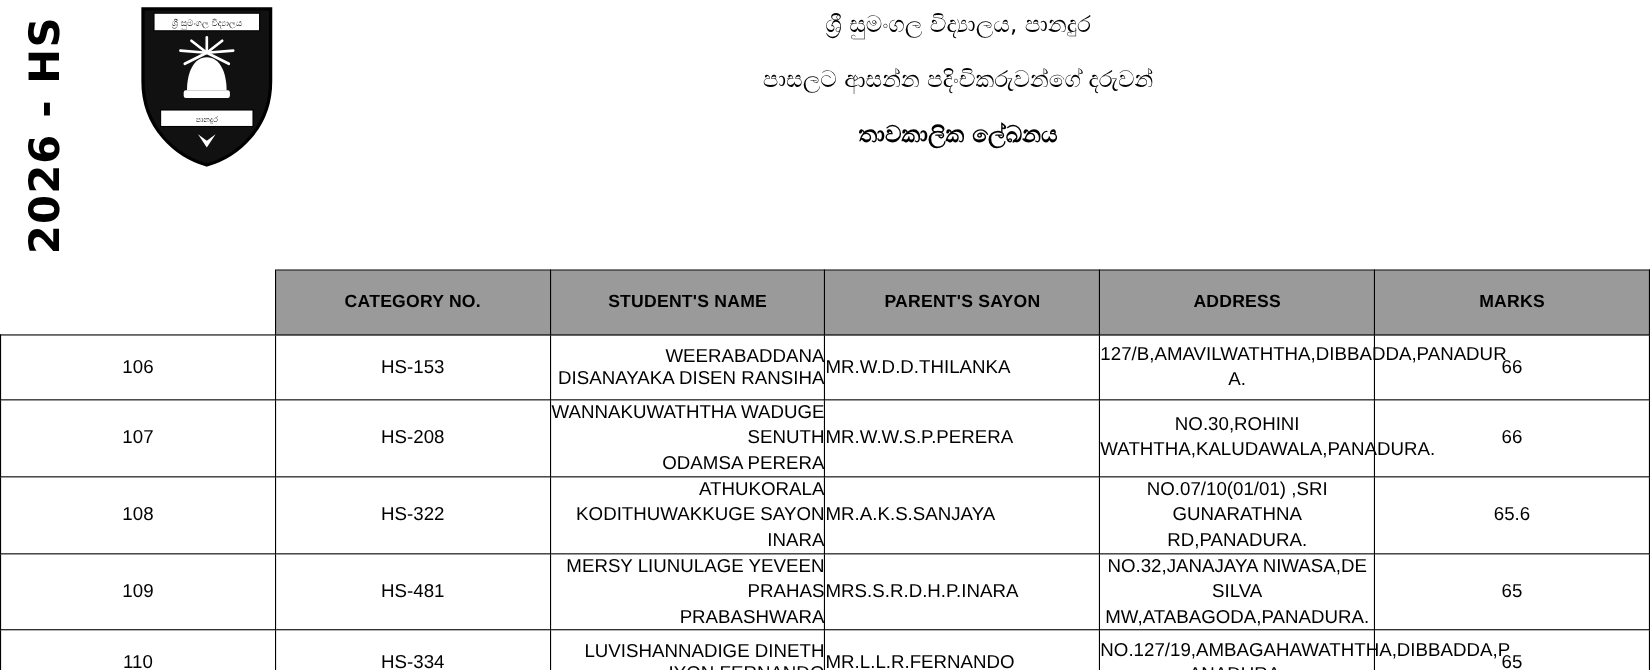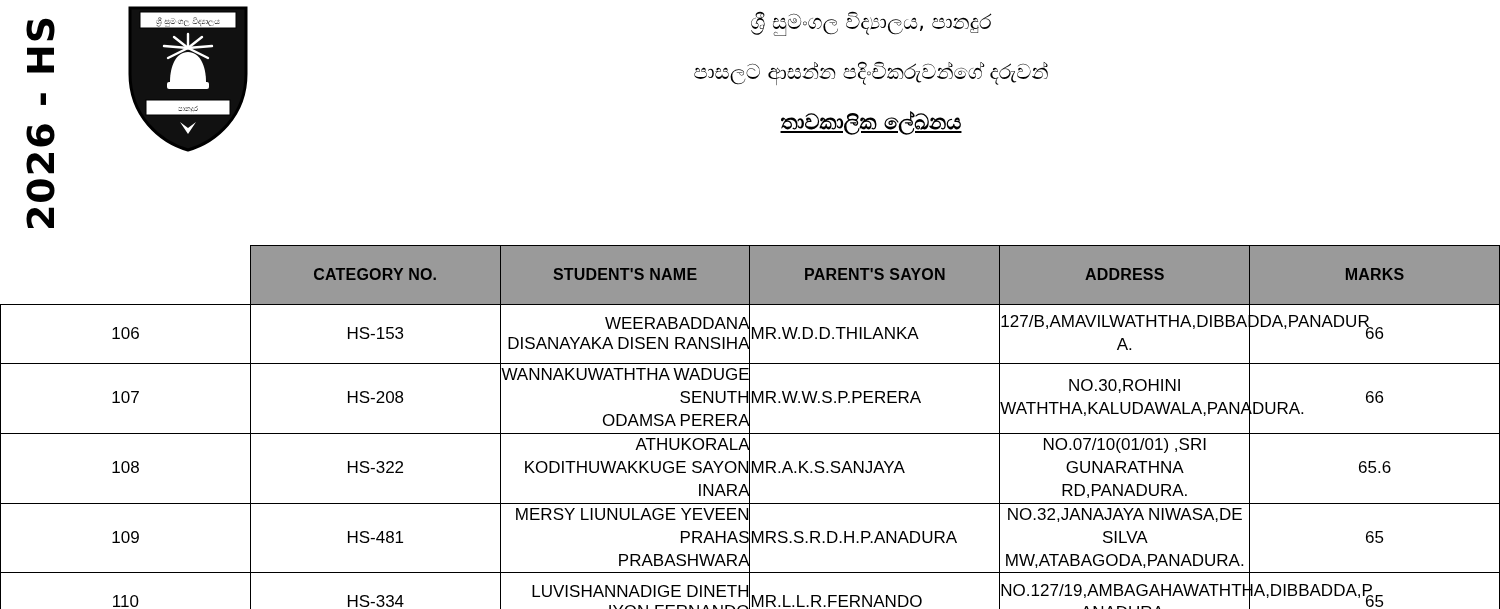--- a/index.html
+++ b/index.html
@@ -67,21 +67,20 @@
   }
   .hline {
     font-family: "DejaVu Sans", sans-serif;
     font-size: 21px;
     line-height: 1.0;
     margin-bottom: 29px;
   }
   .hline.l1 { margin-top: 8px; }
   .hline.l4 {
     font-weight: bold;
-    text-decoration: underline;
     margin-bottom: 0;
   }
 
   
   table.roster {
     position: absolute;
     left: 0;
     top: 245px;
     border-collapse: collapse;
     width: 1500px;
@@ -241,21 +240,21 @@
         <td class="c-marks">65.6</td>
       </tr>
 
       <tr>
         <td class="c-index">109</td>
         <td class="c-catno">HS-481</td>
         <td class="c-student">
           <span class="cell-line">MERSY LIUNULAGE YEVEEN PRAHAS</span>
           <span class="cell-line">PRABASHWARA</span>
         </td>
-        <td class="c-parent">MRS.S.R.D.H.P.ANADURA</td>
+        <td class="c-parent">MRS.S.R.D.H.P.INARA</td>
         <td class="c-address">
           <span class="cell-line">NO.32,JANAJAYA NIWASA,DE SILVA</span>
           <span class="cell-line">MW,ATABAGODA,PANADURA.</span>
         </td>
         <td class="c-marks">65</td>
       </tr>
 
       <tr>
         <td class="c-index">110</td>
         <td class="c-catno">HS-334</td>

